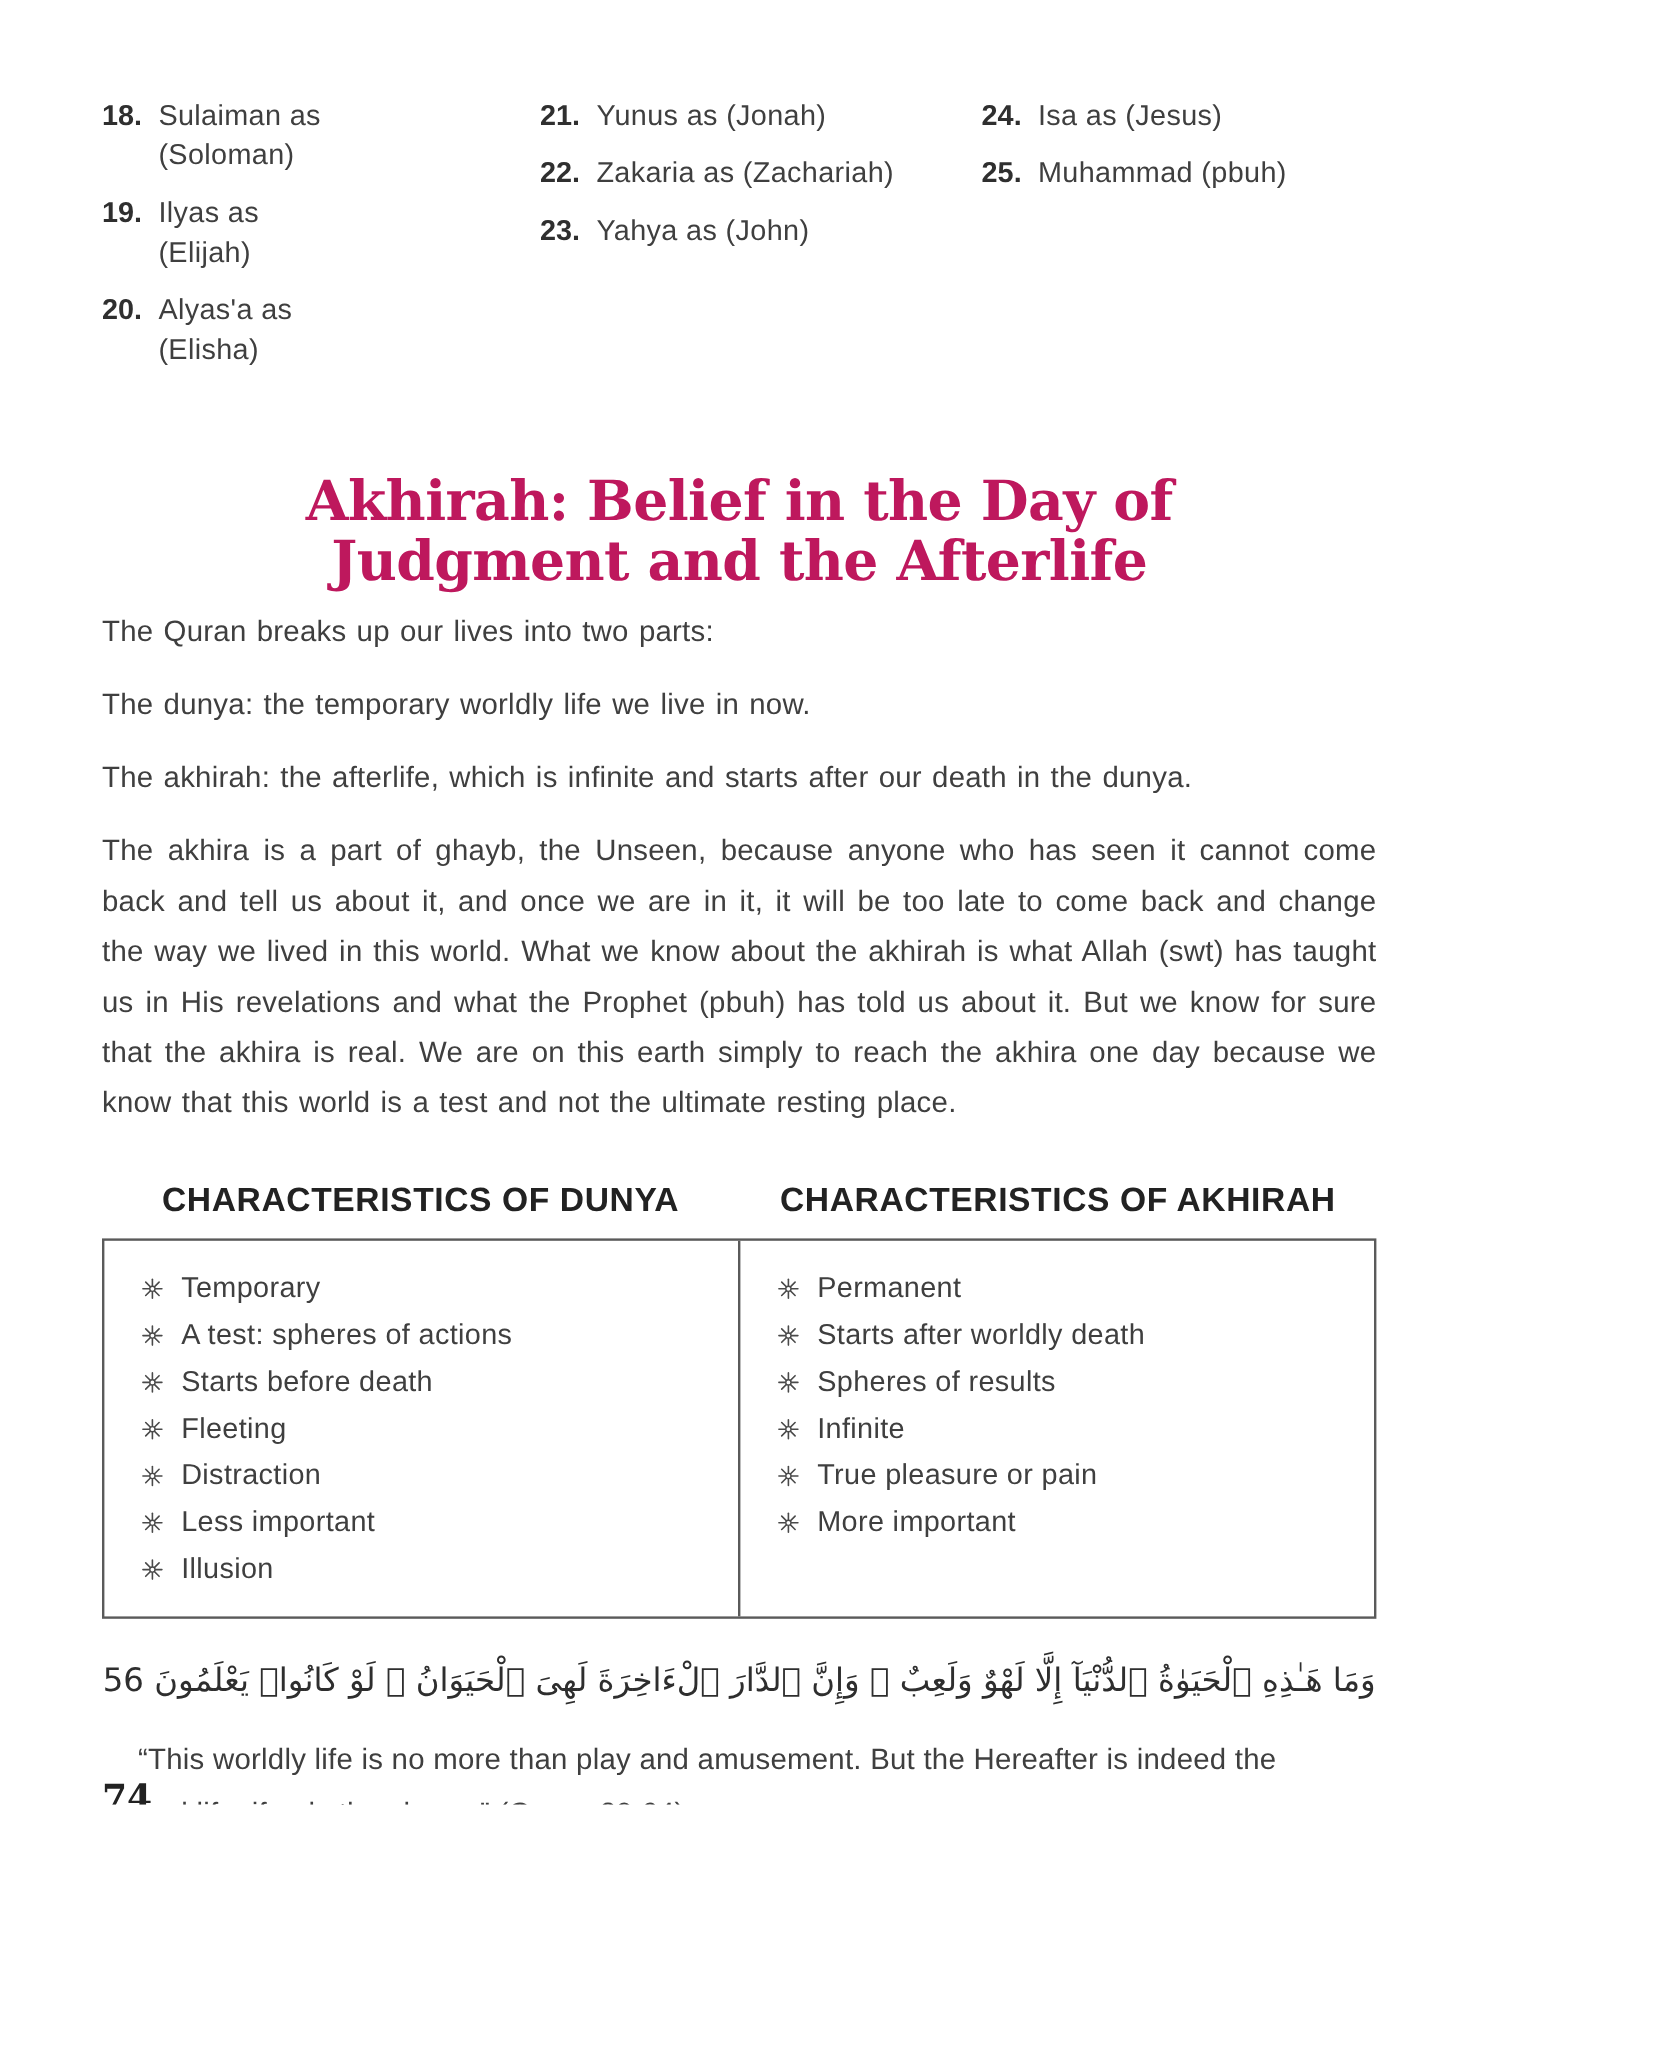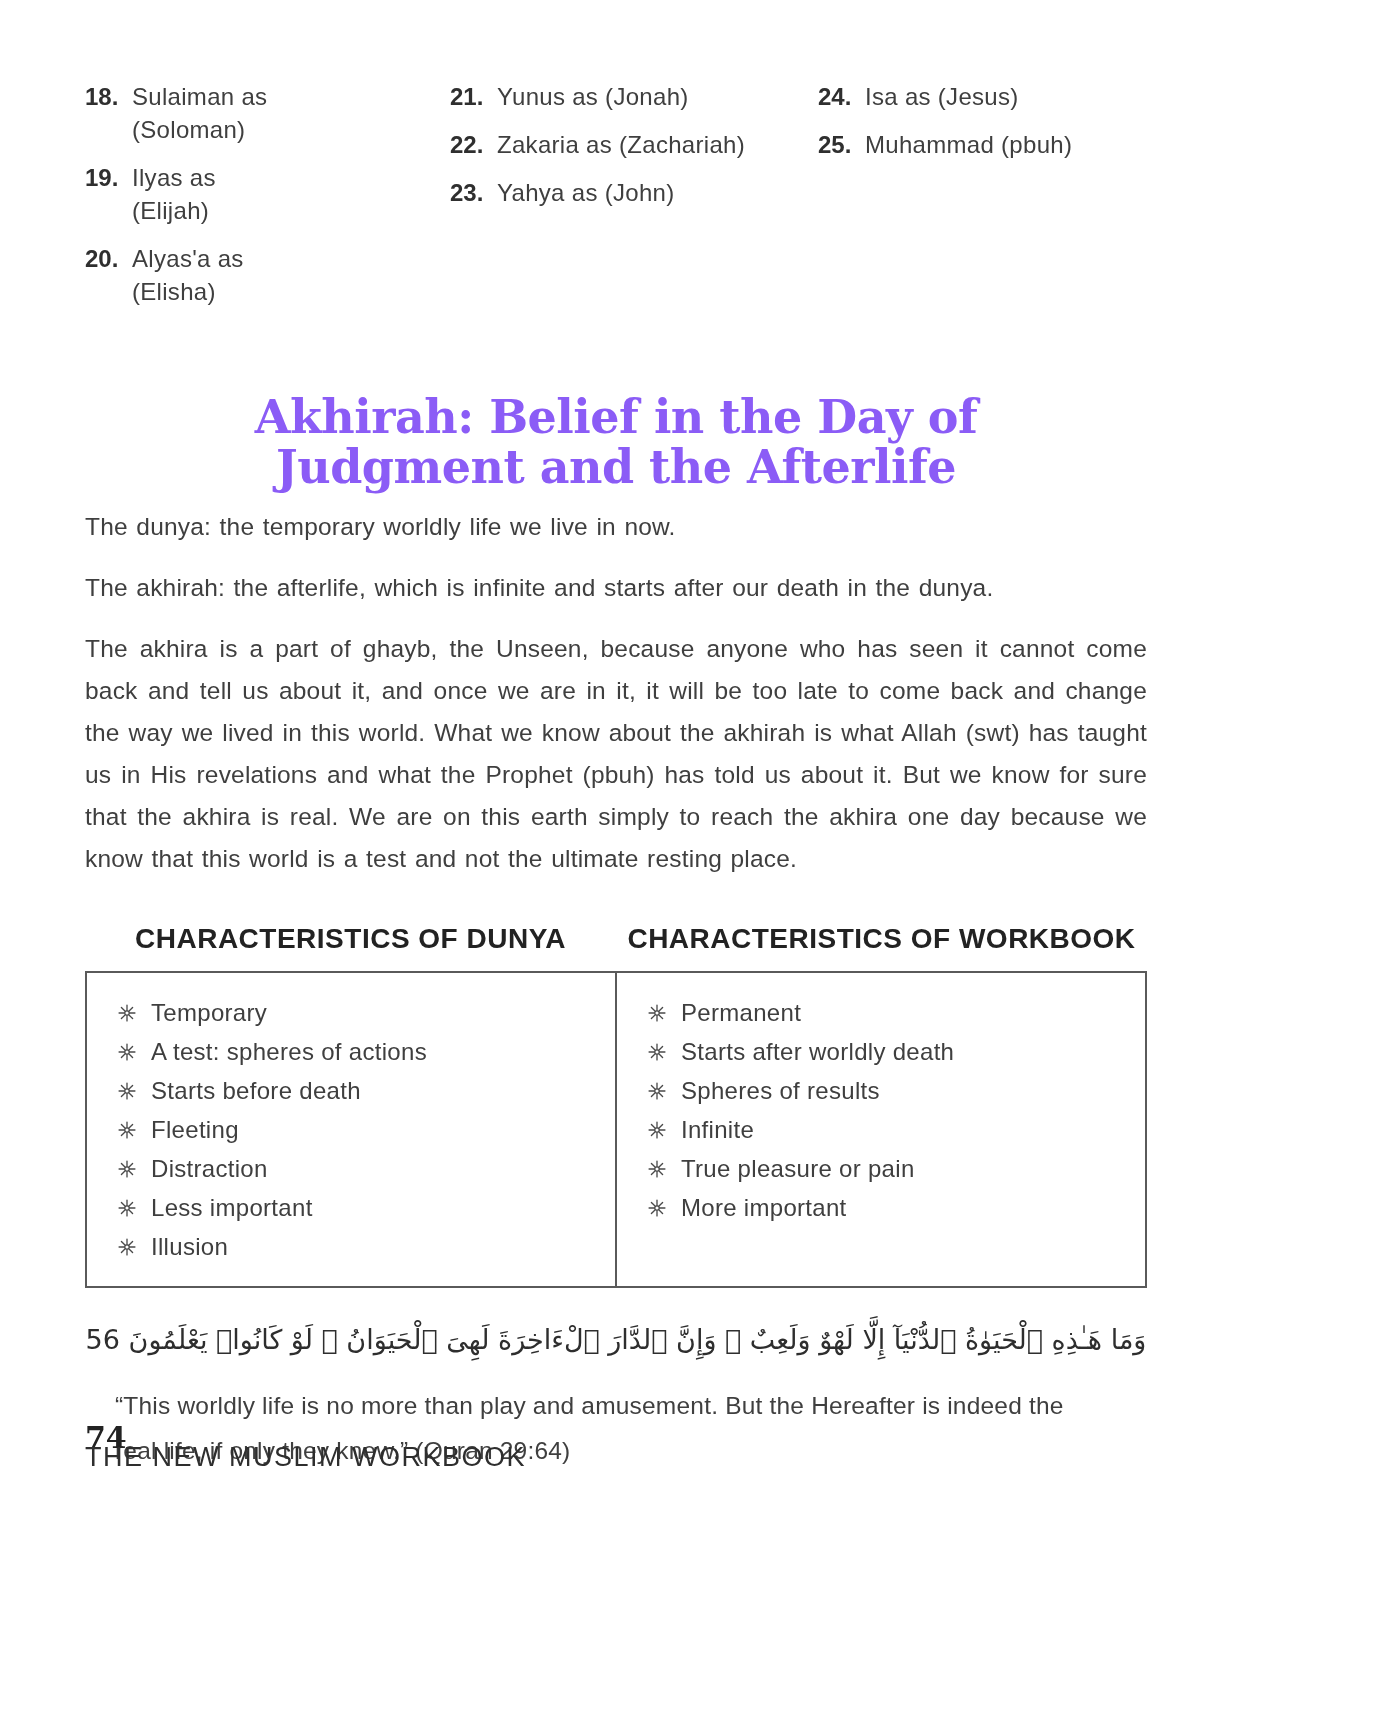--- a/index.html
+++ b/index.html
@@ -27,21 +27,21 @@
   .pcol-1 .ptext { max-width:160px; }
 
   
   .title {
     margin:30px 0 14px 0;
     text-align:center;
     font-family:"DejaVu Serif", serif;
     font-weight:700;
     font-size:46px;
     line-height:1.08;
-    color:#8b5cf6;
+    color:#be185d;
     letter-spacing:-0.5px;
   }
   .tline { display:block; }
 
   
   .para {
     font-size:24.5px;
     line-height:42px;
     margin:0 0 19px 0;
     letter-spacing:0.2px;
@@ -145,27 +145,28 @@
           <span class="ptext">Muhammad (pbuh)</span>
         </div>
       </div>
   </section>
 
   <h1 class="title">
     <span class="tline">Akhirah: Belief in the Day of</span>
     <span class="tline">Judgment and the Afterlife</span>
   </h1>
 
+  <p class="para">The Quran breaks up our lives into two parts:</p>
   <p class="para">The dunya: the temporary worldly life we live in now.</p>
   <p class="para">The akhirah: the afterlife, which is infinite and starts after our death in the dunya.</p>
   <p class="para justified">The akhira is a part of ghayb, the Unseen, because anyone who has seen it cannot come back and tell us about it, and once we are in it, it will be too late to come back and change the way we lived in this world. What we know about the akhirah is what Allah (swt) has taught us in His revelations and what the Prophet (pbuh) has told us about it. But we know for sure that the akhira is real. We are on this earth simply to reach the akhira one day because we know that this world is a test and not the ultimate resting place.</p>
 
   <div class="char-headers">
     <h2>CHARACTERISTICS OF DUNYA</h2>
-    <h2>CHARACTERISTICS OF WORKBOOK</h2>
+    <h2>CHARACTERISTICS OF AKHIRAH</h2>
   </div>
 
   <div class="char-table">
     <div class="char-cell">
 
         <div class="citem">
           <svg class="bullet" viewBox="0 0 24 24" aria-hidden="true">
             <g stroke="#4a4a4a" stroke-width="1.6" stroke-linecap="round" fill="none">
               <line x1="12" y1="2.5" x2="12" y2="21.5"></line>
               <line x1="2.5" y1="12" x2="21.5" y2="12"></line>

